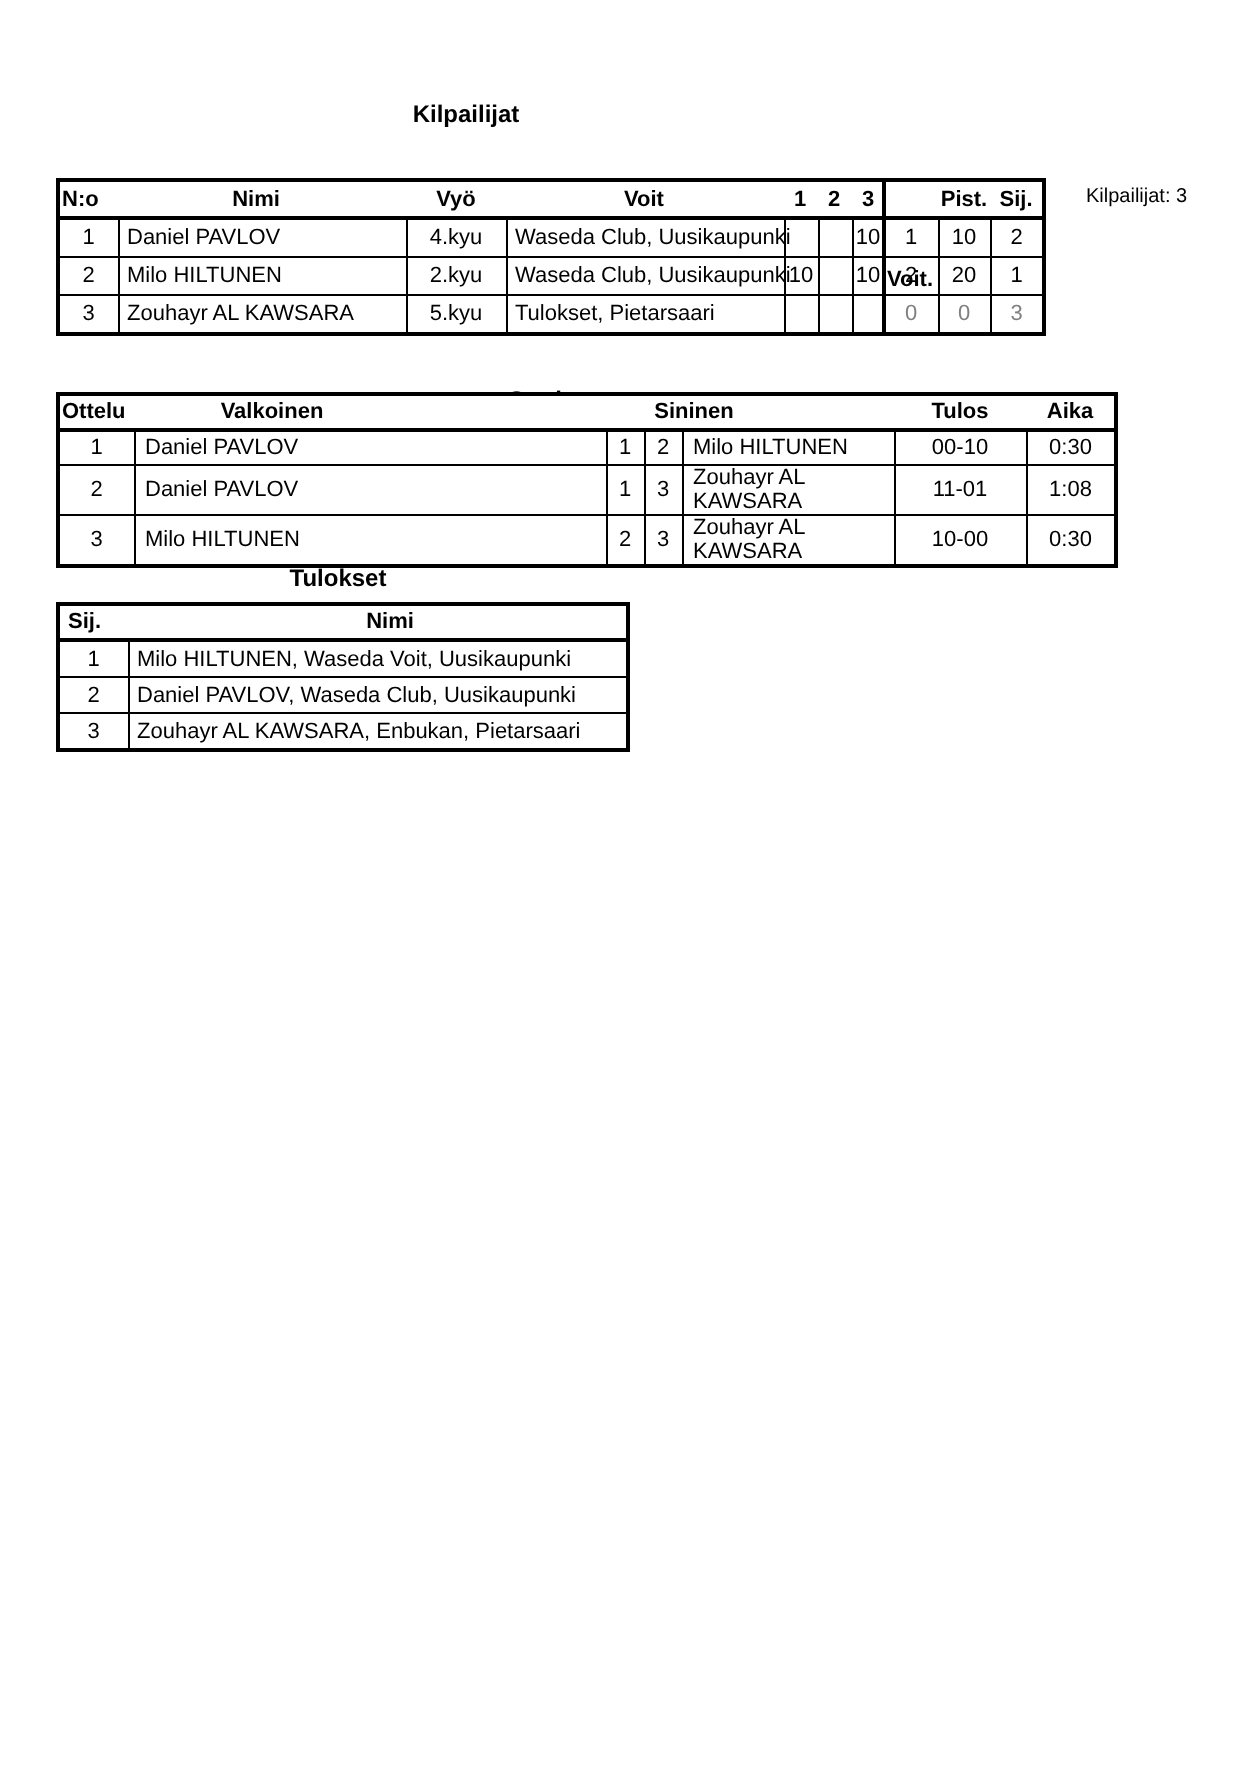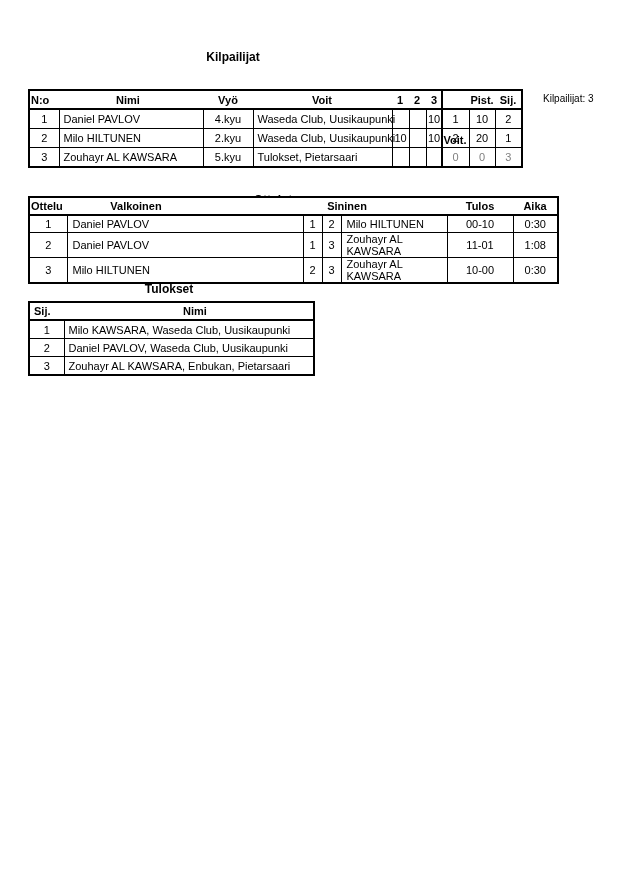--- a/index.html
+++ b/index.html
@@ -169,21 +169,21 @@
       <span class="hl" style="left:165px;">Nimi</span>
     </div>
     <table class="grid">
       <colgroup>
         <col style="width:34px">
           <col style="width:249px">
       </colgroup>
       <tbody>
           <tr>
         <td class="c">1</td>
-        <td class="l">Milo KAWSARA, Waseda Club, Uusikaupunki</td>
+        <td class="l">Milo HILTUNEN, Waseda Voit, Uusikaupunki</td>
       </tr>
       <tr>
         <td class="c">2</td>
         <td class="l">Daniel PAVLOV, Waseda Club, Uusikaupunki</td>
       </tr>
       <tr>
         <td class="c">3</td>
         <td class="l">Zouhayr AL KAWSARA, Enbukan, Pietarsaari</td>
       </tr>
     </tbody>

